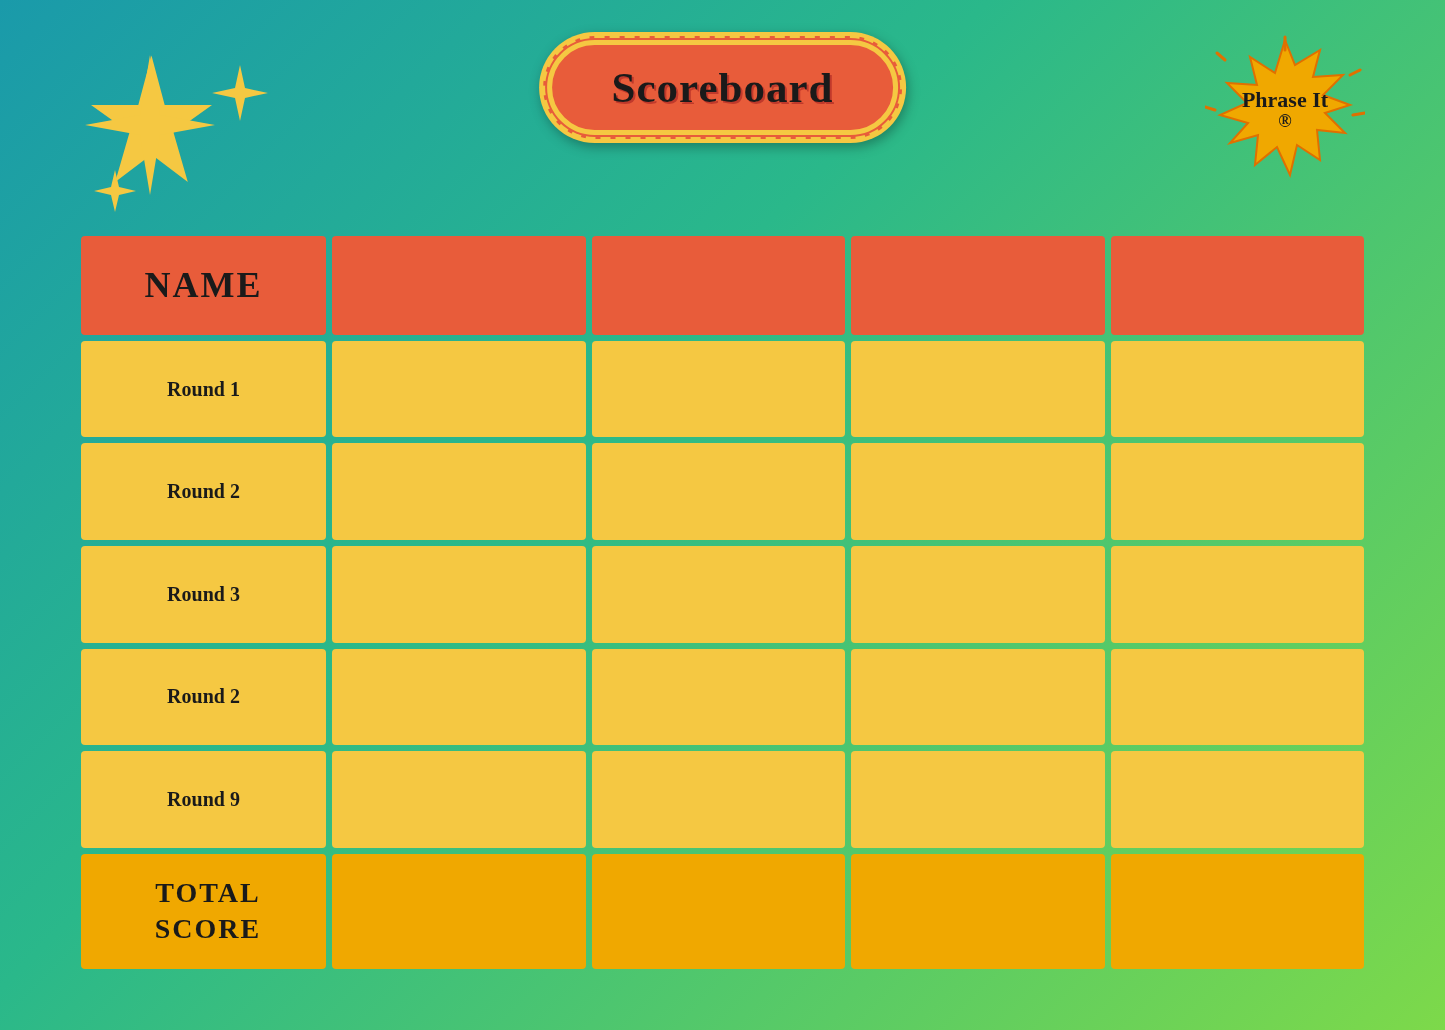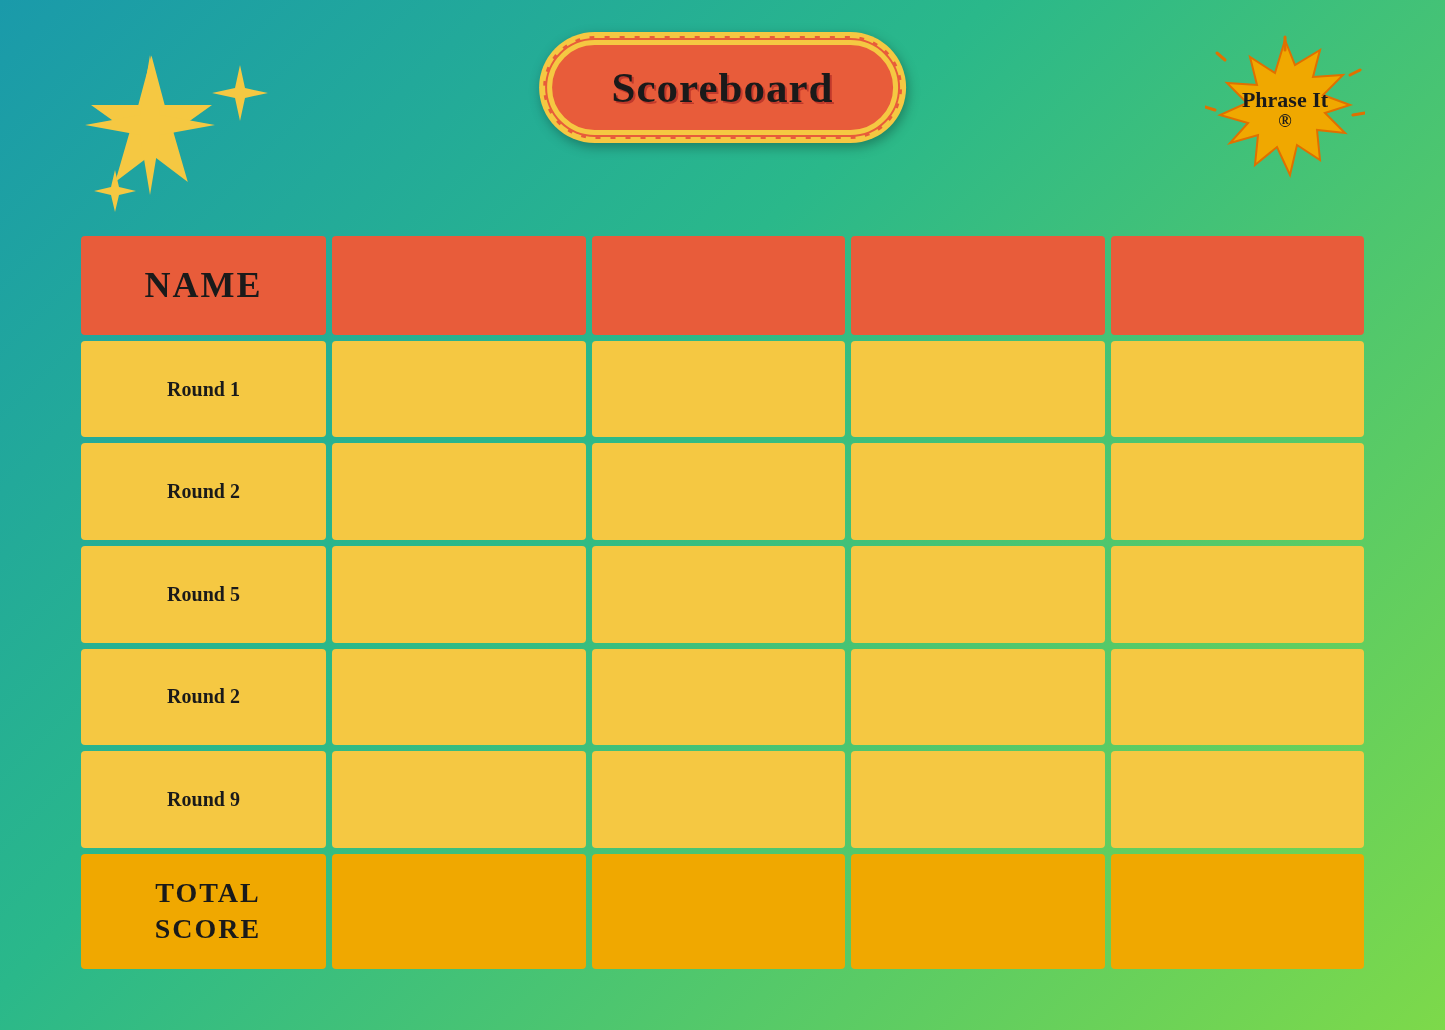--- a/index.html
+++ b/index.html
@@ -183,21 +183,21 @@
 
     <tr class="round-row">
       <td class="round-label">Round 2</td>
       <td></td>
       <td></td>
       <td></td>
       <td></td>
     </tr>
 
     <tr class="round-row">
-      <td class="round-label">Round 5</td>
+      <td class="round-label">Round 3</td>
       <td></td>
       <td></td>
       <td></td>
       <td></td>
     </tr>
 
     <tr class="round-row">
       <td class="round-label">Round 2</td>
       <td></td>
       <td></td>

